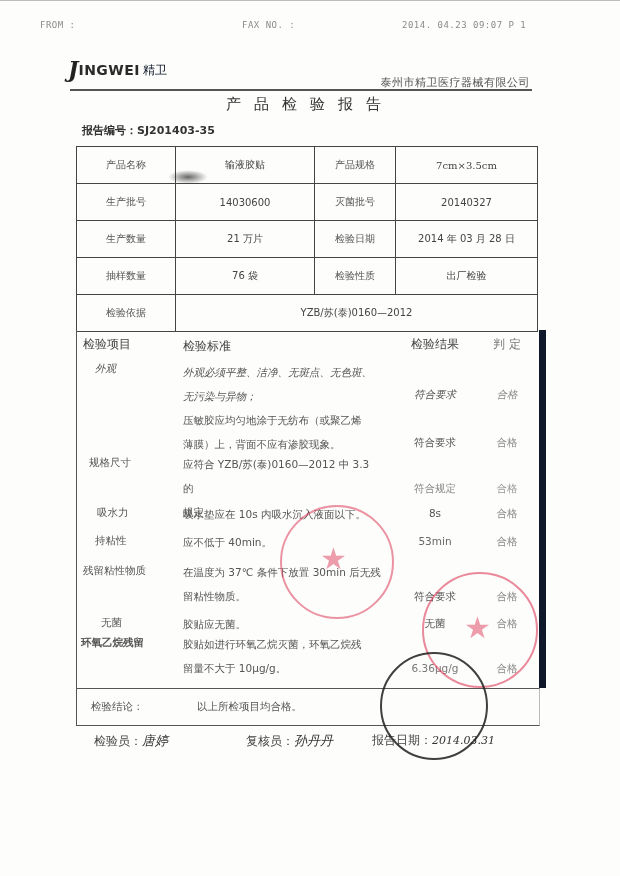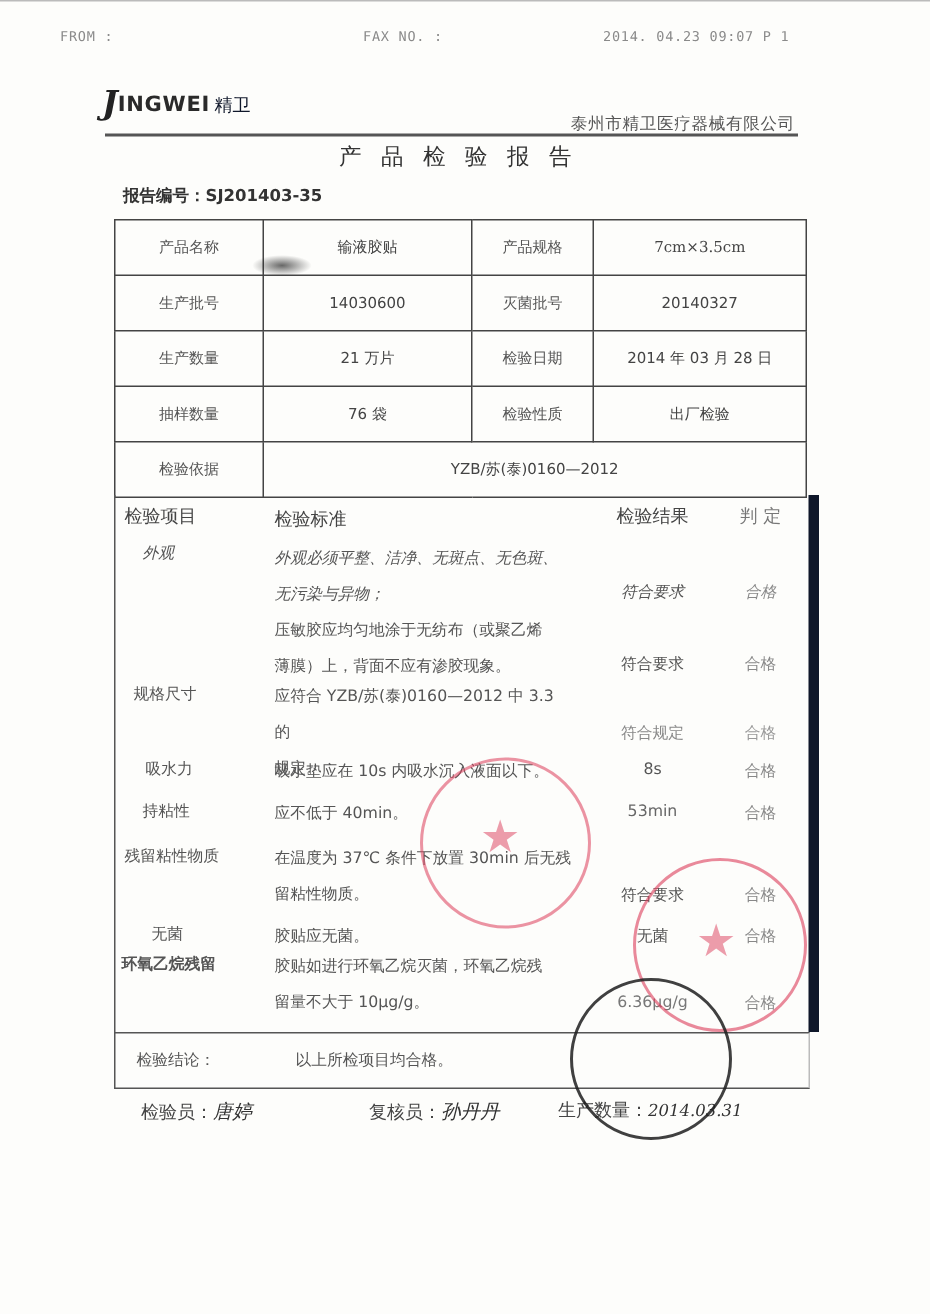--- a/index.html
+++ b/index.html
@@ -196,21 +196,21 @@
   <span class="val">以上所检项目均合格。</span>
 </div>
 
 <div class="sig" style="left:94px;">
   <span>检验员：</span><span class="signature">唐婷</span>
 </div>
 <div class="sig" style="left:246px;">
   <span>复核员：</span><span class="signature">孙丹丹</span>
 </div>
 <div class="sig" style="left:372px;">
-  <span>生产数量：</span><span class="signature" style="font-size:11px;">2014.03.31</span>
+  <span>报告日期：</span><span class="signature" style="font-size:11px;">2014.03.31</span>
 </div>
 
 <div class="stamp stamp-red1">
   <span class="star" style="left:38px;top:34px;">★</span>
 </div>
 <div class="stamp stamp-red2">
   <span class="star" style="left:40px;top:36px;">★</span>
 </div>
 <div class="stamp stamp-black"></div>
 

